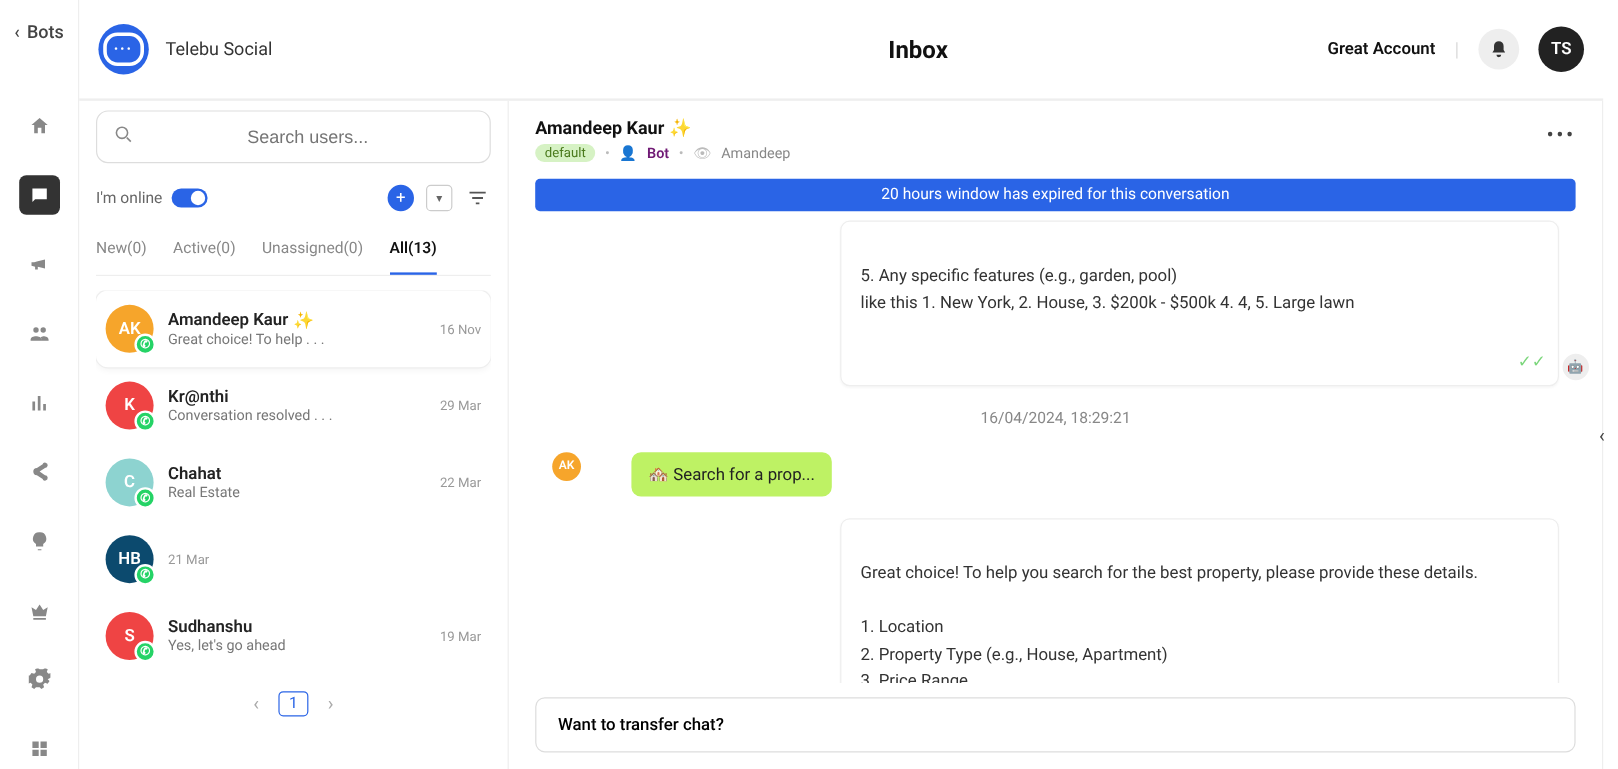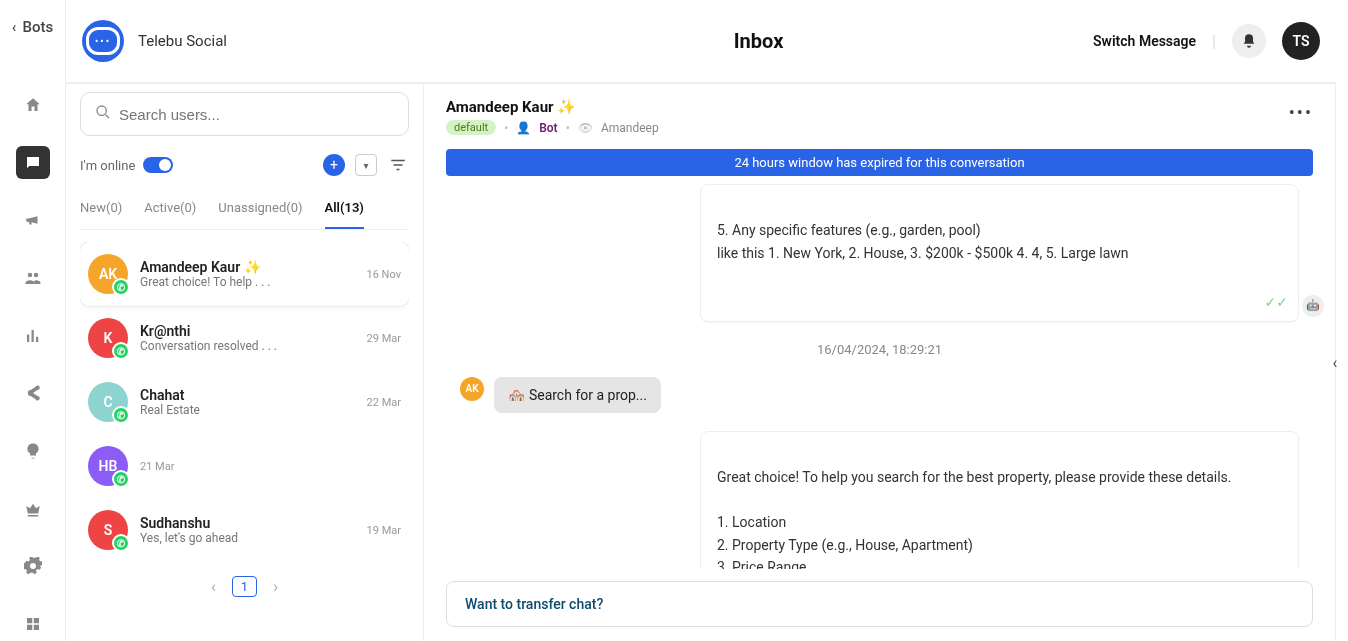--- a/index.html
+++ b/index.html
@@ -44,21 +44,21 @@
       overflow:hidden;
       display:flex; flex-direction:column;
     }
     .search-wrap {
       margin-top: 8px;
       border:1px solid #ddd; border-radius:10px;
       height:44px; display:flex; align-items:center; padding:0 14px;
       color:#999;
     }
     .search-wrap input {
-      border:none; outline:none; flex:1; font-size:15px; color:#444; background:transparent;
+      border:none; outline:none; flex:1; font-size:15px; color:#444; background:transparent;text-align:center;
     }
     .status-row {
       display:flex; align-items:center; justify-content:space-between;
       margin-top:18px; font-size:13px; color:#666;
     }
     .status-left { display:flex; align-items:center; gap:8px; }
     .toggle {
       width:30px; height:16px; background:#2a64e6; border-radius:10px; position:relative;
     }
     .toggle::after{
@@ -173,30 +173,30 @@
       width:22px;height:22px;border-radius:50%;background:#eee;display:flex;align-items:center;justify-content:center;font-size:11px;
     }
 
     .ts-center{ text-align:center;color:#888;font-size:13px;margin:20px 0;}
 
     .msg-in-wrap{display:flex;align-items:flex-start;gap:10px;margin:6px 0 18px;}
     .msg-in-avatar{
       width:24px;height:24px;border-radius:50%;background:#f6a52b;color:#fff;font-size:10px;display:flex;align-items:center;justify-content:center;font-weight:600;
     }
     .msg-in{
-      background:#e5e5e5;border-radius:8px;padding:10px 14px;font-size:14px;color:#222;max-width:200px;overflow:hidden;text-overflow:ellipsis;white-space:nowrap;
+      background:#bef264;border-radius:8px;padding:10px 14px;font-size:14px;color:#222;max-width:200px;overflow:hidden;text-overflow:ellipsis;white-space:nowrap;margin-left:32px;
     }
 
     .composer{
       margin:12px 22px 14px;
       border:1px solid #ddd;border-radius:8px;
       display:flex;align-items:center;justify-content:space-between;
       padding:14px 18px;
     }
-    .composer-text h4{font-size:14px;font-weight:500;color:#0c4a6e;}
+    .composer-text h4{font-size:14px;font-weight:500;color:#000000;}
     .composer-text p{font-size:12px;color:#888;margin-top:4px;}
     .send-btn{
       background:#2a64e6;color:#fff;border:none;border-radius:6px;
       padding:10px 18px;font-size:14px;font-weight:600;cursor:pointer;
     }
 
     
     .right-rail{
       position:absolute;right:0;top:84px;bottom:0;width:26px;display:flex;align-items:center;justify-content:center;
       color:#444;font-size:16px;
@@ -265,21 +265,21 @@
 
 <div class="header">
   <div class="brand">
     <div class="brand-logo">
         <span>•••</span>
       </div>
     <div class="brand-name">Telebu Social</div>
   </div>
   <div class="inbox-title">Inbox</div>
   <div class="header-right">
-    <div class="switch-link">Switch Message</div>
+    <div class="switch-link">Great Account</div>
     <div style="color:#ddd;">|</div>
     <div class="bell">
       <svg width="16" height="16" viewBox="0 0 24 24" fill="currentColor">
           <path d="M12 2a6 6 0 00-6 6v5l-2 3h16l-2-3V8a6 6 0 00-6-6zm0 20a3 3 0 003-3H9a3 3 0 003 3z"></path>
         </svg>
     </div>
     <div class="ts-badge">TS</div>
   </div>
 </div>
 
@@ -351,21 +351,21 @@
     </div>
     <div class="conv-main">
       <div class="conv-name">
         Chahat
       </div>
       <div class="conv-prev">Real Estate</div>
     </div>
     <div class="conv-date">22 Mar</div>
       </div>
       <div class="conv">
-    <div class="avatar" style="background:#8b5cf6">
+    <div class="avatar" style="background:#0c4a6e">
       HB
       <span class="wa-badge">✆</span>
     </div>
     <div class="conv-date">21 Mar</div>
       </div>
       <div class="conv">
     <div class="avatar" style="background:#ef4444">
       S
       <span class="wa-badge">✆</span>
     </div>
@@ -397,21 +397,21 @@
       <span class="dot">•</span>
       <span style="color:#bbb;">👤</span>
       <span style="color:#701a75;font-weight:600;">Bot</span>
       <span class="dot">•</span>
       <span style="color:#bbb;">👁</span>
       <span>Amandeep</span>
     </div>
     <div class="more-dots">•••</div>
   </div>
 
-  <div class="banner">24 hours window has expired for this conversation</div>
+  <div class="banner">20 hours window has expired for this conversation</div>
 
   <div class="scroll">
 
     <div class="msg-out">
       <span>5. Any specific features (e.g., garden, pool)
 like this 1. New York, 2. House, 3. $200k - $500k 4. 4, 5. Large lawn</span>
       <span class="check-icon">✓✓</span>
       <span class="bot-chip">🤖</span>
     </div>
 

